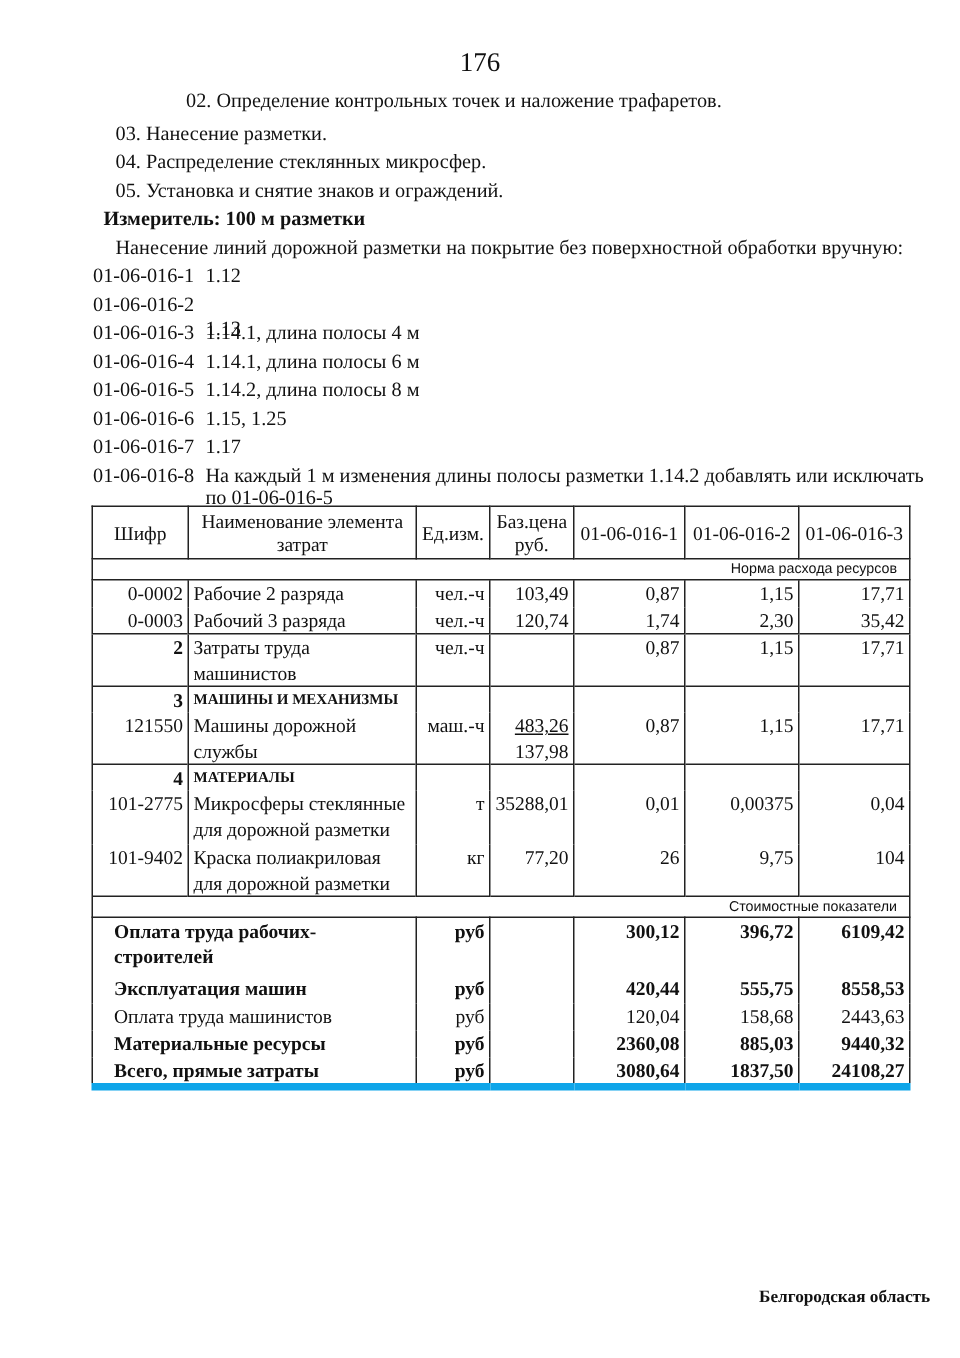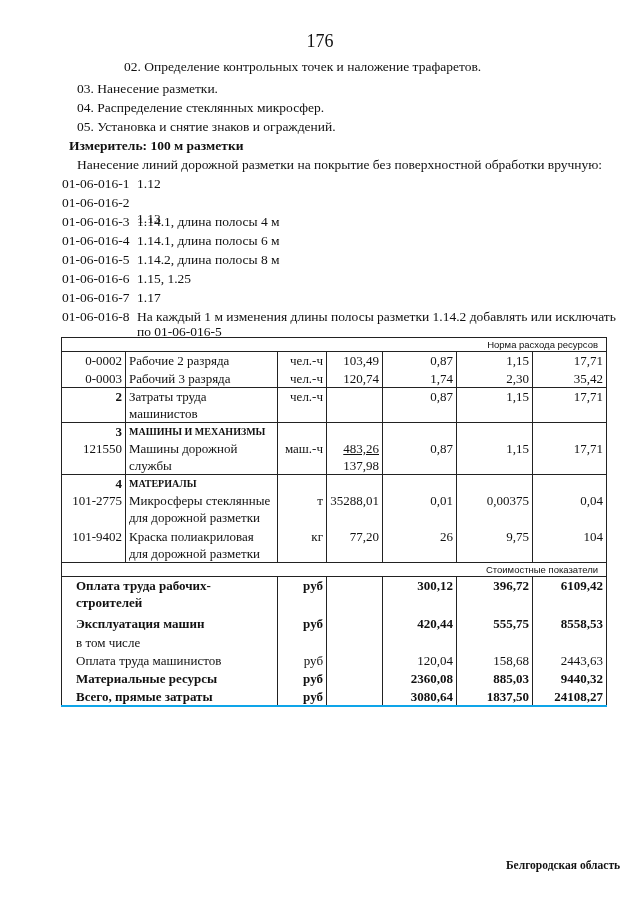--- a/index.html
+++ b/index.html
@@ -14,21 +14,21 @@
 
   table.res { position: absolute; left: 61px; top: 337px; width: 545px;
               border-collapse: collapse; font-size: 13px; table-layout: fixed; }
   table.res td { border-left: 1px solid #222; border-right: 1px solid #222; padding: 0 3px;
                  vertical-align: top; line-height: 17px; }
   table.res tr.hdr td { border: 1px solid #222; text-align: center; vertical-align: middle;
                         height: 34px; line-height: 15px; }
   table.res tr.band td { border: 1px solid #222; text-align: right; height: 13px; line-height: 13px;
                          font-family: "Liberation Sans", "DejaVu Sans", sans-serif; font-size: 9.5px; padding-right: 8px; }
   tr.topb td { border-top: 1px solid #222; }
-  tr.botb td { border-bottom: 2px solid #0ea5e9; }
+  tr.botb td { border-bottom: 5px solid #0ea5e9; }
   .c { text-align: right; }
   .r { text-align: right; }
   .u { text-decoration: underline; }
   .sec { font-weight: bold; font-size: 10px; line-height: 17px; }
   .costlbl { padding-left: 14px !important; }
   .footer { left: 506px; top: 859px; font-size: 11.5px; font-weight: bold; }
 </style>
 </head>
 <body>
 
@@ -65,20 +65,29 @@
   <colgroup>
     <col style="width:64px">
       <col style="width:152px">
       <col style="width:49px">
       <col style="width:56px">
     <col style="width:74px">
       <col style="width:76px">
       <col style="width:74px">
   </colgroup>
   <tbody>
+      <tr class="hdr">
+    <td>Шифр</td>
+    <td>Наименование элемента затрат</td>
+    <td>Ед.изм.</td>
+    <td>Баз.цена руб.</td>
+    <td>01-06-016-1</td>
+    <td>01-06-016-2</td>
+    <td>01-06-016-3</td>
+  </tr>
   <tr class="band">
     <td colspan="7">Норма расхода ресурсов</td>
   </tr>
   <tr style="height:18px">
     <td class="c">0-0002</td>
     <td>Рабочие 2 разряда</td>
     <td class="c">чел.-ч</td>
     <td class="r">103,49</td>
     <td class="r">0,87</td>
     <td class="r">1,15</td>
@@ -163,28 +172,20 @@
   </tr>
   <tr style="height:19px">
     <td colspan="2" class="bold costlbl">Эксплуатация машин</td>
     <td class="c bold">руб</td>
     <td></td>
     <td class="r bold">420,44</td>
     <td class="r bold">555,75</td>
     <td class="r bold">8558,53</td>
   </tr>
   <tr style="height:18px">
-    <td colspan="2" class="costlbl">в том числе</td>
-    <td class="c"></td>
-    <td></td>
-    <td class="r"></td>
-    <td class="r"></td>
-    <td class="r"></td>
-  </tr>
-  <tr style="height:18px">
     <td colspan="2" class="costlbl">Оплата труда машинистов</td>
     <td class="c">руб</td>
     <td></td>
     <td class="r">120,04</td>
     <td class="r">158,68</td>
     <td class="r">2443,63</td>
   </tr>
   <tr style="height:18px">
     <td colspan="2" class="bold costlbl">Материальные ресурсы</td>
     <td class="c bold">руб</td>

